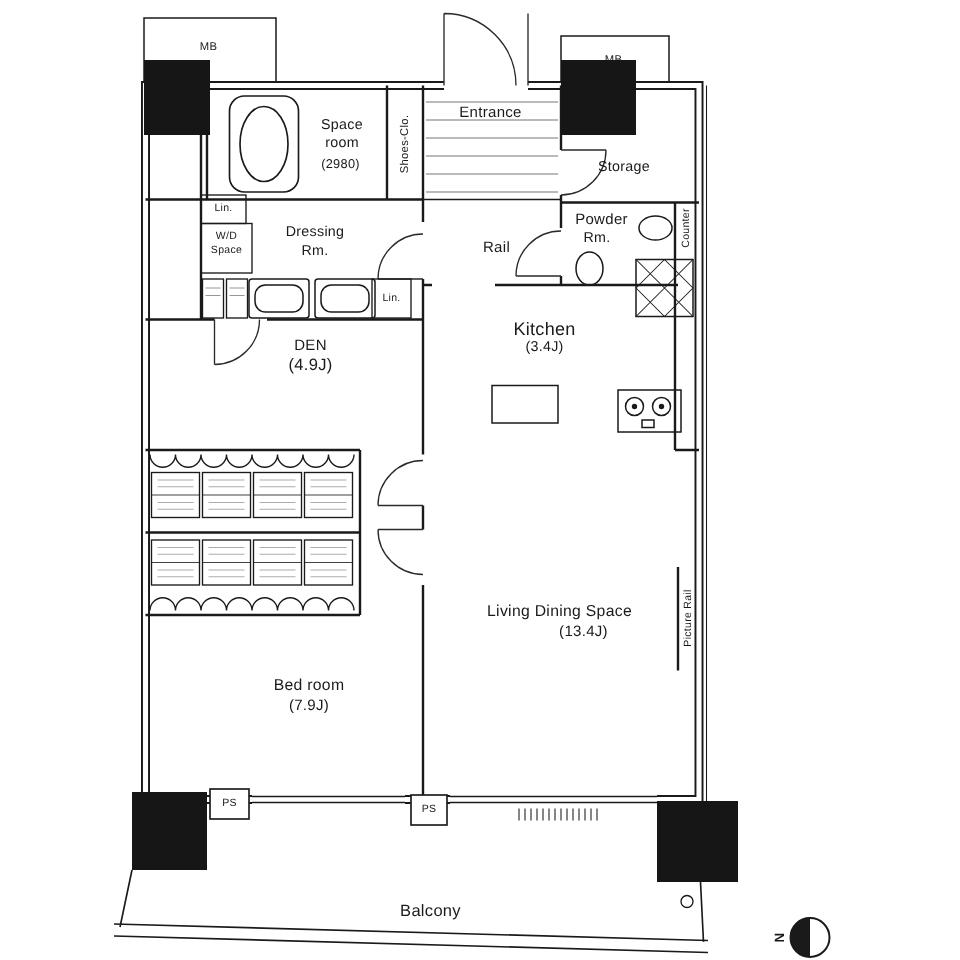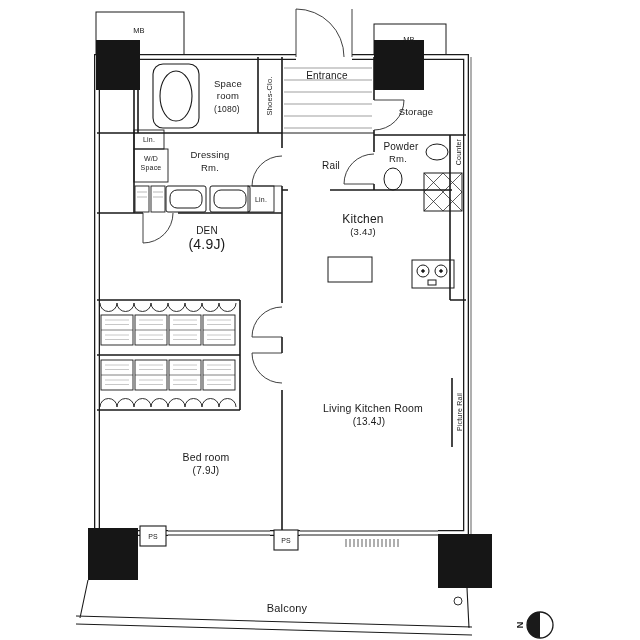--- a/index.html
+++ b/index.html
@@ -131,21 +131,21 @@
       <circle cx="540" cy="625" r="13" fill="#ffffff" stroke="#1a1a1a" stroke-width="1.3"></circle>
       <path d="M540,612 A13,13 0 0 0 540,638 Z" fill="#1a1a1a"></path>
     </g>
   </svg>
 
   <div class="lbl" style="left:139px;top:31px;font-size:7.5px">MB</div>
   <div class="lbl" style="left:409px;top:40px;font-size:7.5px">MB</div>
 
   <div class="lbl" style="left:228px;top:84px;font-size:9.5px">Space</div>
   <div class="lbl" style="left:228px;top:96px;font-size:9.5px">room</div>
-  <div class="lbl" style="left:227px;top:109px;font-size:8.5px">(1080)</div>
+  <div class="lbl" style="left:227px;top:109px;font-size:8.5px">(2980)</div>
 
   <div class="lbl" style="left:327px;top:76px;font-size:10px">Entrance</div>
   <div class="lbl rot" style="left:270px;top:96px;font-size:7.5px">Shoes-Clo.</div>
   <div class="lbl" style="left:416px;top:112px;font-size:9.5px">Storage</div>
 
   <div class="lbl" style="left:401px;top:147px;font-size:10px">Powder</div>
   <div class="lbl" style="left:398px;top:159px;font-size:9.5px">Rm.</div>
 
   <div class="lbl" style="left:149px;top:139px;font-size:7px">Lin.</div>
   <div class="lbl" style="left:151px;top:158px;font-size:7px">W/D</div>
@@ -154,26 +154,26 @@
   <div class="lbl" style="left:210px;top:155px;font-size:9.5px">Dressing</div>
   <div class="lbl" style="left:210px;top:168px;font-size:9.5px">Rm.</div>
 
   <div class="lbl" style="left:331px;top:166px;font-size:10px">Rail</div>
   <div class="lbl rot" style="left:458px;top:152px;font-size:7px">Counter</div>
 
   <div class="lbl" style="left:363px;top:219px;font-size:12px">Kitchen</div>
   <div class="lbl" style="left:363px;top:232px;font-size:9.5px">(3.4J)</div>
 
   <div class="lbl" style="left:207px;top:231px;font-size:10px">DEN</div>
-  <div class="lbl" style="left:207px;top:244px;font-size:14px">(4.9J)</div>
+  <div class="lbl" style="left:207px;top:244px;font-size:11px">(4.9J)</div>
 
   <div class="lbl" style="left:261px;top:199px;font-size:7px">Lin.</div>
 
-  <div class="lbl" style="left:373px;top:408px;font-size:10.5px">Living Kitchen Room</div>
-  <div class="lbl" style="left:369px;top:422px;font-size:10px">(13.4J)</div>
+  <div class="lbl" style="left:373px;top:408px;font-size:10.5px">Living Dining Space</div>
+  <div class="lbl" style="left:389px;top:422px;font-size:10px">(13.4J)</div>
 
   <div class="lbl" style="left:206px;top:457px;font-size:10.5px">Bed room</div>
   <div class="lbl" style="left:206px;top:471px;font-size:10px">(7.9J)</div>
 
   <div class="lbl rot" style="left:459px;top:412px;font-size:7px">Picture Rail</div>
 
   <div class="lbl" style="left:153px;top:536px;font-size:7px">PS</div>
   <div class="lbl" style="left:286px;top:540px;font-size:7px">PS</div>
 
   <div class="lbl" style="left:287px;top:608px;font-size:11px">Balcony</div>

